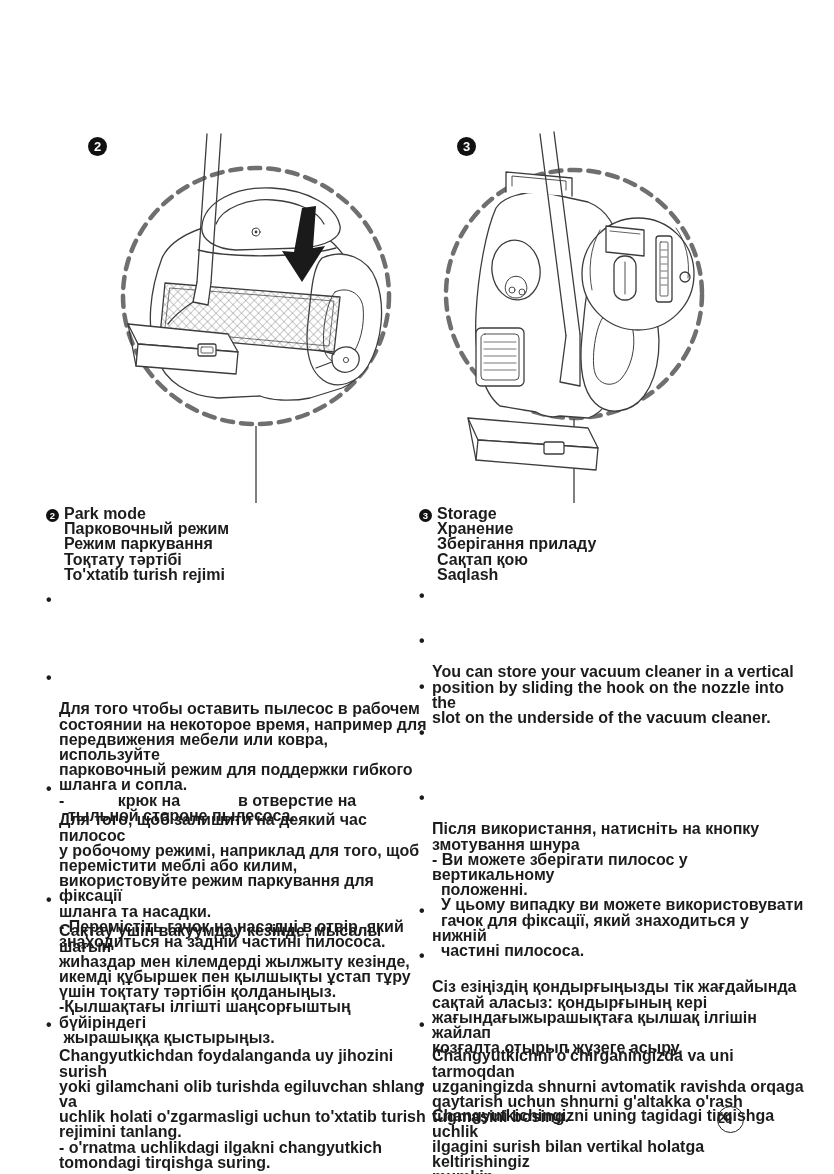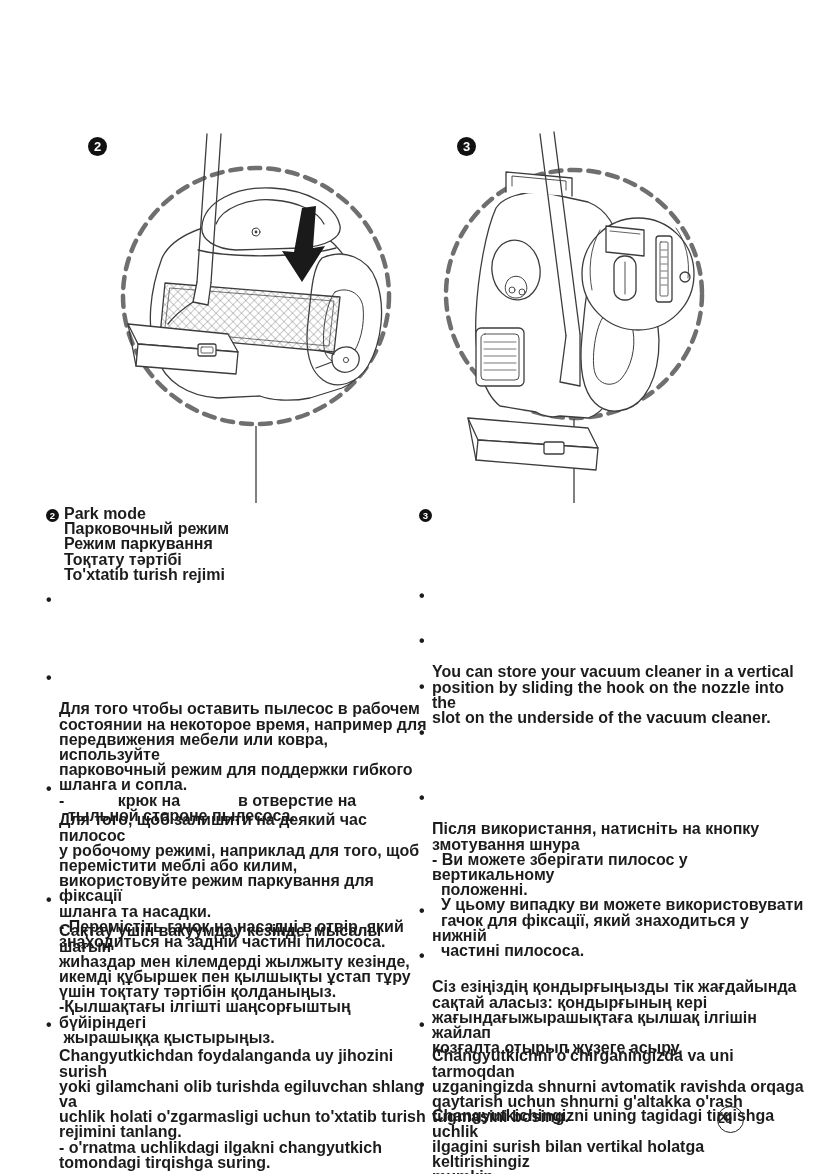--- a/index.html
+++ b/index.html
@@ -173,20 +173,25 @@
     <span>Changyutkichdan foydalanganda uy jihozini surish
 yoki gilamchani olib turishda egiluvchan shlang va
 uchlik holati o'zgarmasligi uchun to'xtatib turish
 rejimini tanlang.
 - o'rnatma uchlikdagi ilgakni changyutkich
 tomondagi tirqishga suring.</span>
   </div>
 
   <div class="heading" style="left:419px; top:506px;">
     <span class="step-badge">3</span>
+    <div class="txt">Storage
+Хранение
+Зберігання приладу
+Сақтап қою
+Saqlash</div>
   </div>
 
   <div class="bullet-item txt" style="left:419px; top:589px;">
     <span class="marker">•</span>
   </div>
   <div class="bullet-item txt" style="left:419px; top:634px;">
     <span class="marker">•</span>
     <span>You can store your vacuum cleaner in a vertical
 position by sliding the hook on the nozzle into the
 slot on the underside of the vacuum cleaner.</span>

